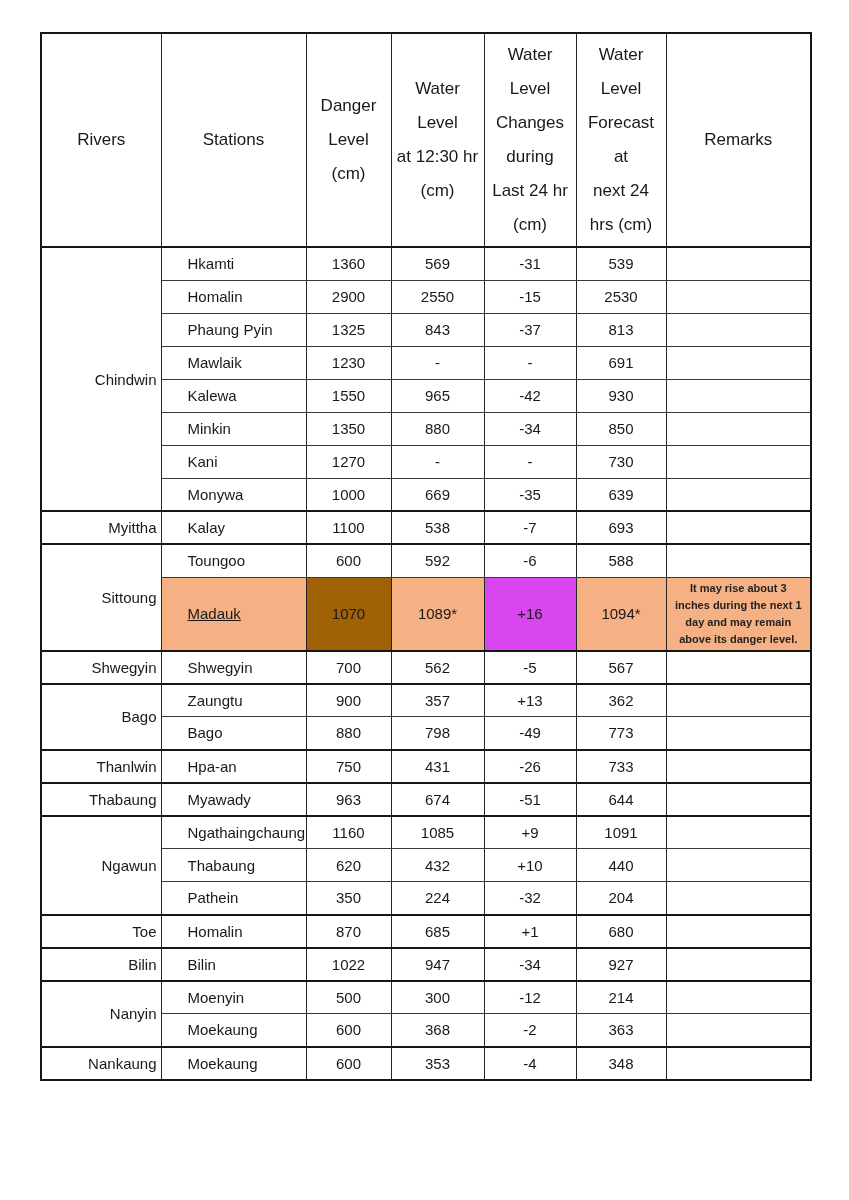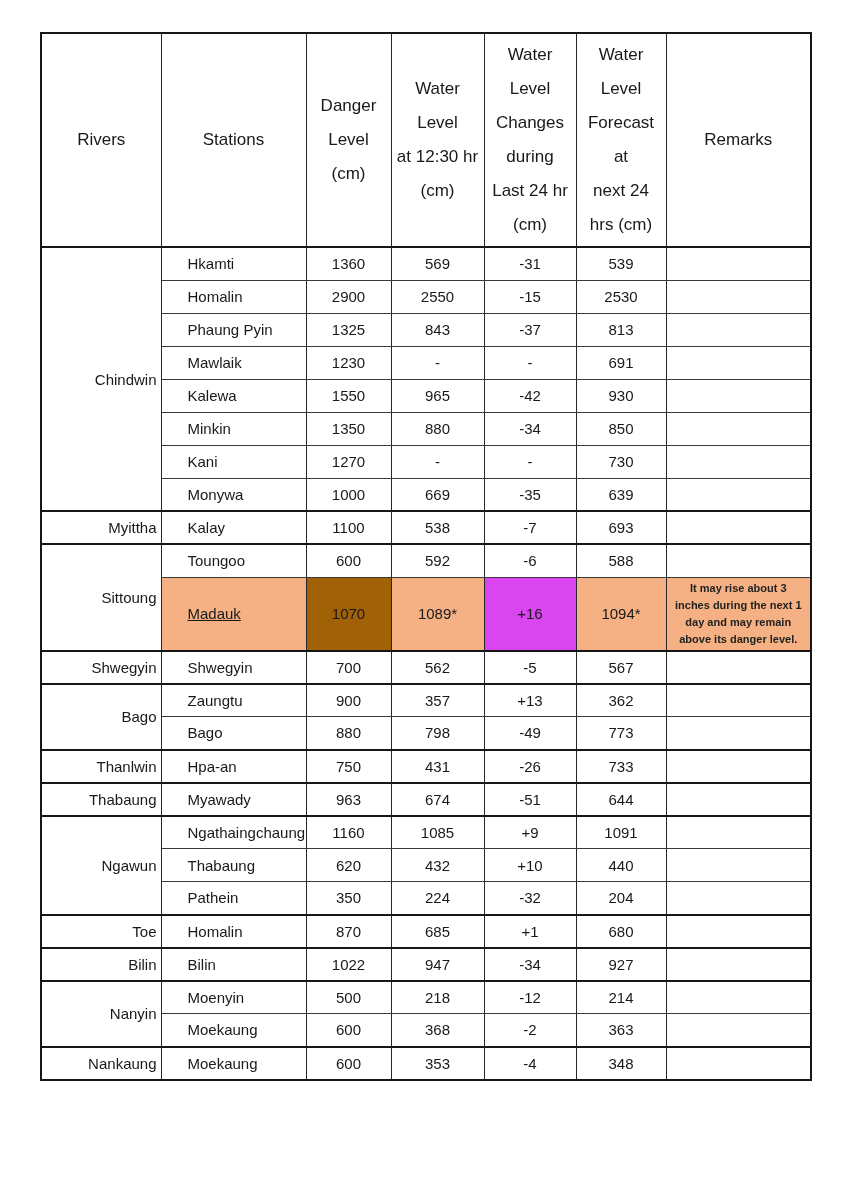--- a/index.html
+++ b/index.html
@@ -271,21 +271,21 @@
           <td class="num">1022</td>
           <td class="num">947</td>
           <td class="num">-34</td>
           <td class="num">927</td>
           <td class="remark"></td>
         </tr>
         <tr class="group-start">
           <td rowspan="2" class="river">Nanyin</td>
           <td class="station">Moenyin</td>
           <td class="num">500</td>
-          <td class="num">218</td>
+          <td class="num">300</td>
           <td class="num">-12</td>
           <td class="num">214</td>
           <td class="remark"></td>
         </tr>
         <tr>
           <td class="station">Moekaung</td>
           <td class="num">600</td>
           <td class="num">368</td>
           <td class="num">-2</td>
           <td class="num">363</td>

